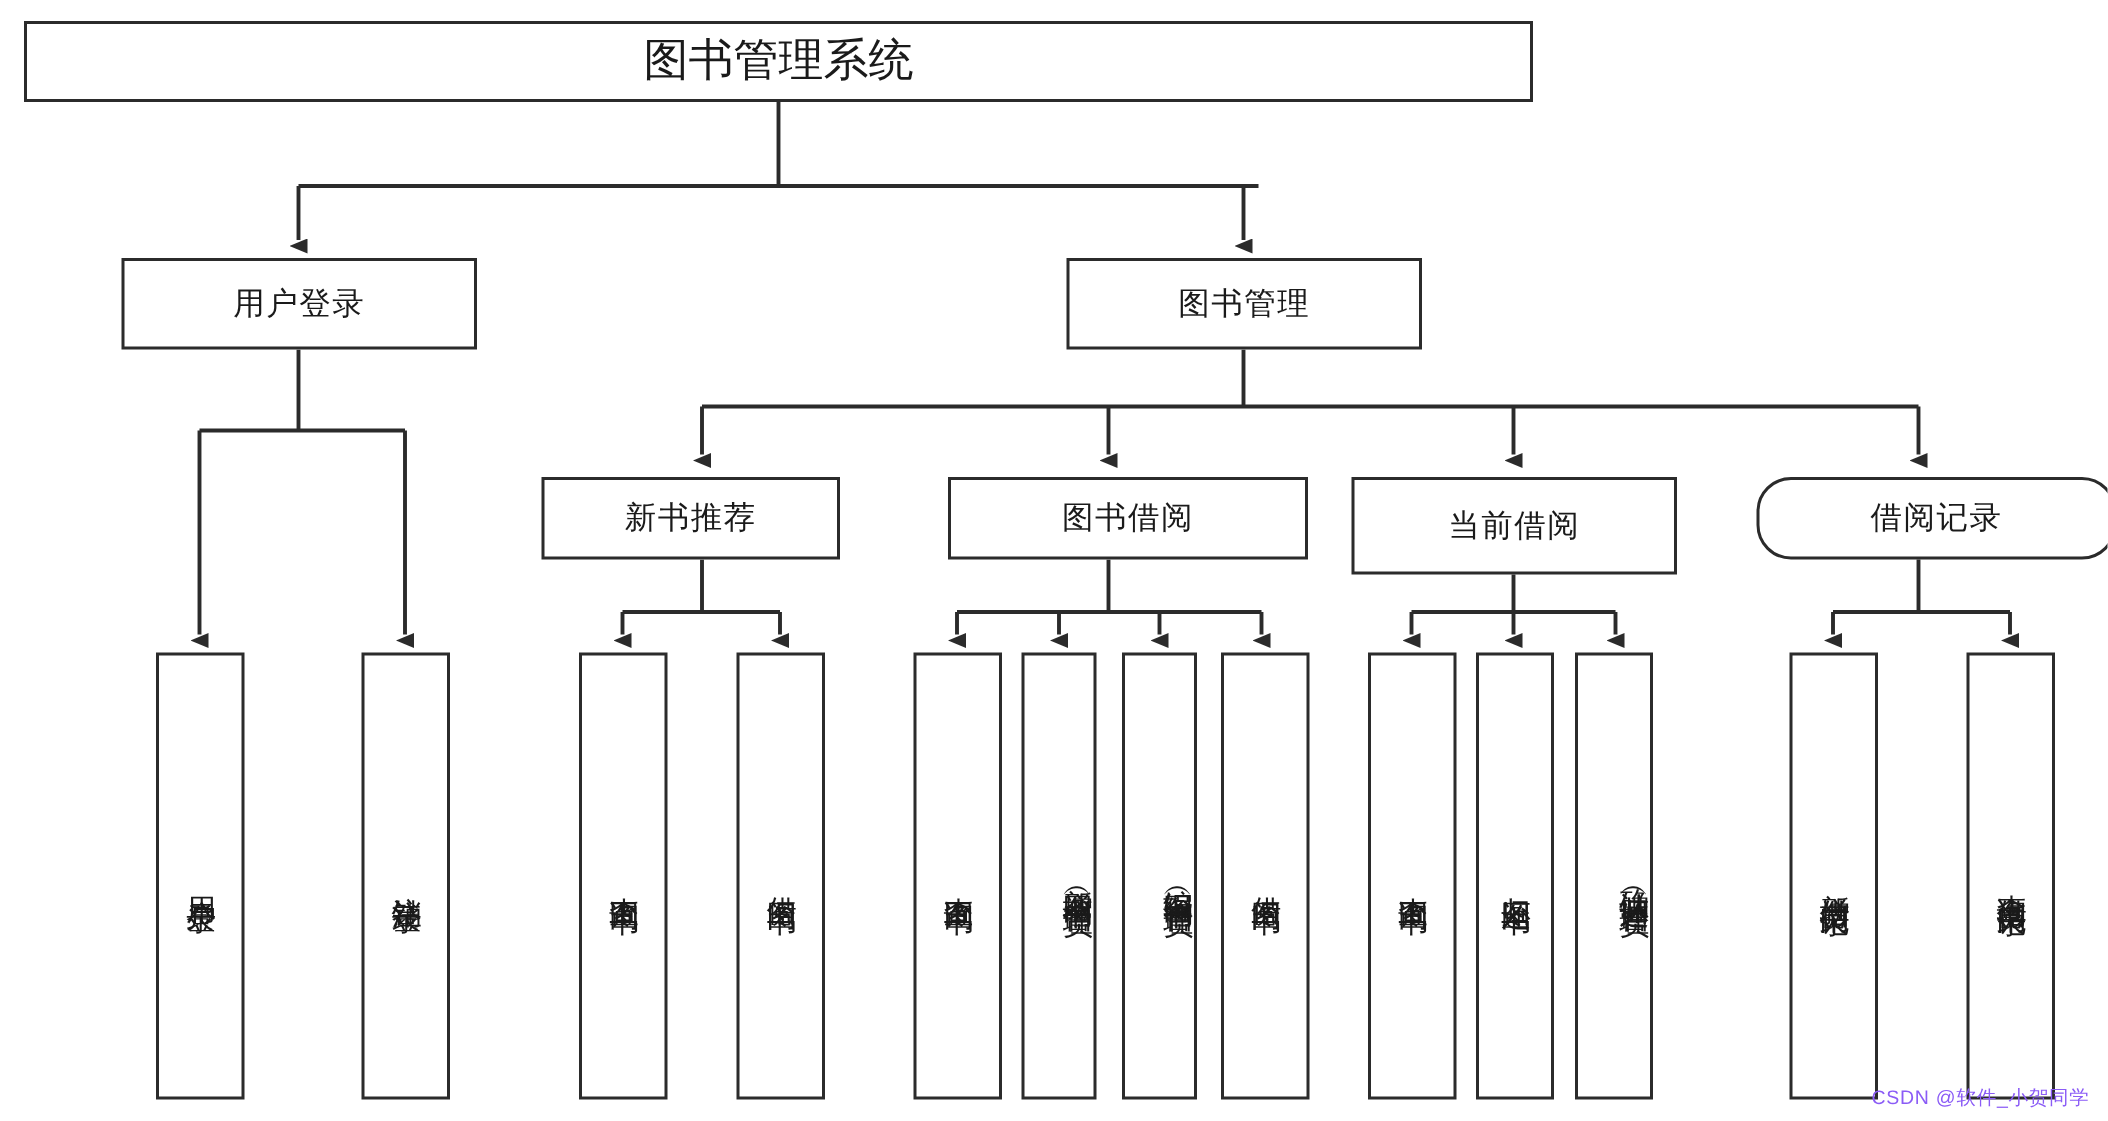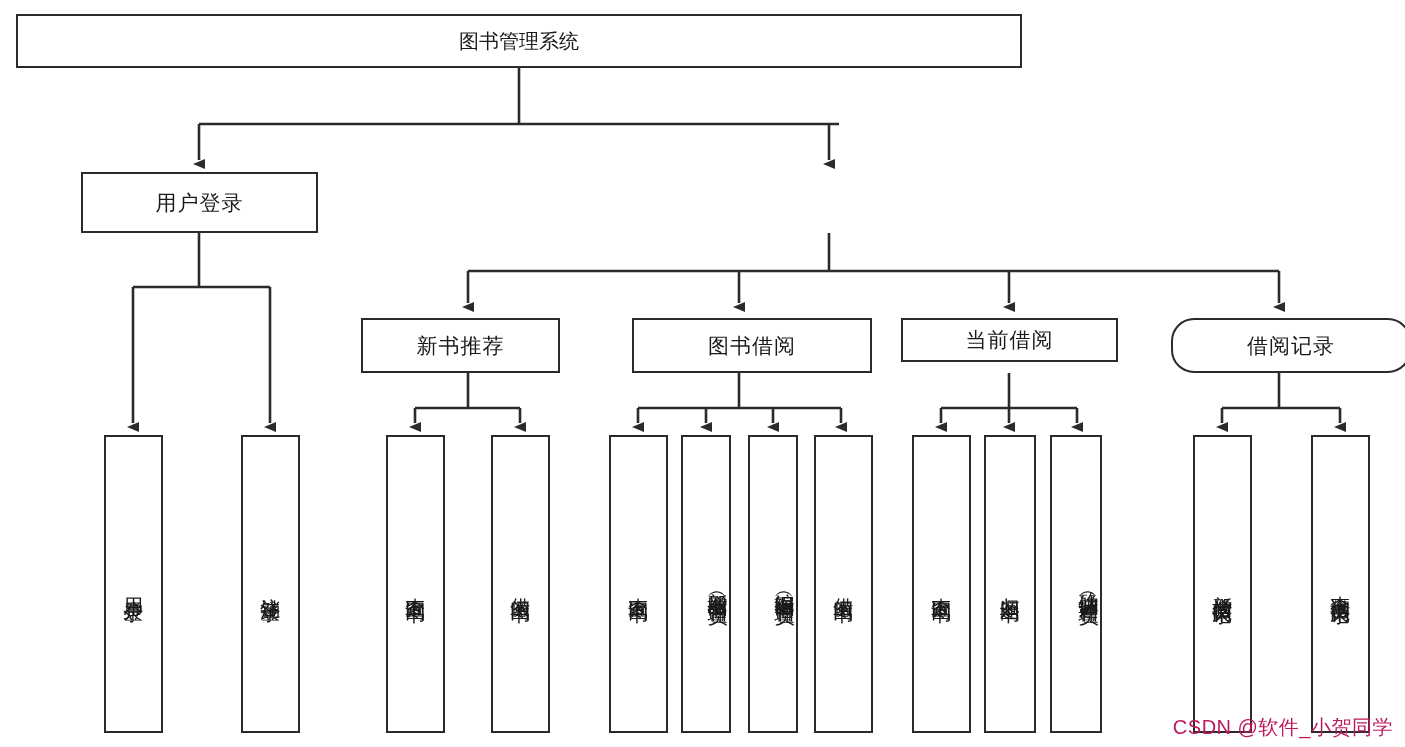--- a/index.html
+++ b/index.html
@@ -24,42 +24,42 @@
     align-items:center;
     justify-content:center;
     color:#1a1a1a;
     line-height:1.12;
   }
   .node.h{
     font-size:21px;
     letter-spacing:1px;
   }
   .node.root{
-    font-size:20px;
+    font-size:30px;
   }
   .node.v{
     font-size:20px;
     writing-mode:vertical-rl;
     text-orientation:upright;
     align-items:flex-start;
     justify-content:center;
     letter-spacing:2px;
     padding-top:4px;
     white-space:nowrap;
   }
   .node.v.centerv{
     align-items:center;
   }
   .node .lbl{display:block;}
   .watermark{
     position:absolute;
     right:12px;
     bottom:6px;
-    font-size:20px;
-    color:#be185d;
+    font-size:13px;
+    color:#8b5cf6;
     letter-spacing:.5px;
     white-space:nowrap;
     font-family:"Liberation Sans","DejaVu Sans",sans-serif;
   }
 </style>
 </head>
 <body>
 
 <div id="diagram">
 
@@ -113,28 +113,31 @@
     </g>
   </svg>
 
   <div class="node root" style="left:16px;top:14px;width:1006px;height:54px;">
     <span class="lbl">图书管理系统</span>
   </div>
 
   <div class="node h" style="left:81px;top:172px;width:237px;height:61px;">
     <span class="lbl">用户登录</span>
   </div>
+  <div class="node h" style="left:711px;top:172px;width:237px;height:61px;">
+    <span class="lbl">图书管理</span>
+  </div>
 
   <div class="node h" style="left:361px;top:318px;width:199px;height:55px;">
     <span class="lbl">新书推荐</span>
   </div>
   <div class="node h" style="left:632px;top:318px;width:240px;height:55px;">
     <span class="lbl">图书借阅</span>
   </div>
-  <div class="node h" style="left:901px;top:318px;width:217px;height:44px;justify-content:center;">
+  <div class="node h" style="left:901px;top:318px;width:217px;height:65px;justify-content:center;">
     <span class="lbl">当前借阅</span>
   </div>
   <div class="node h" style="left:1171px;top:318px;width:240px;height:55px;border-radius:23px;">
     <span class="lbl">借阅记录</span>
   </div>
 
   <div class="node v centerv" style="left:104px;top:435px;width:59px;height:298px;">
     <span class="lbl">用户登录</span>
   </div>
   <div class="node v centerv" style="left:241px;top:435px;width:59px;height:298px;">

